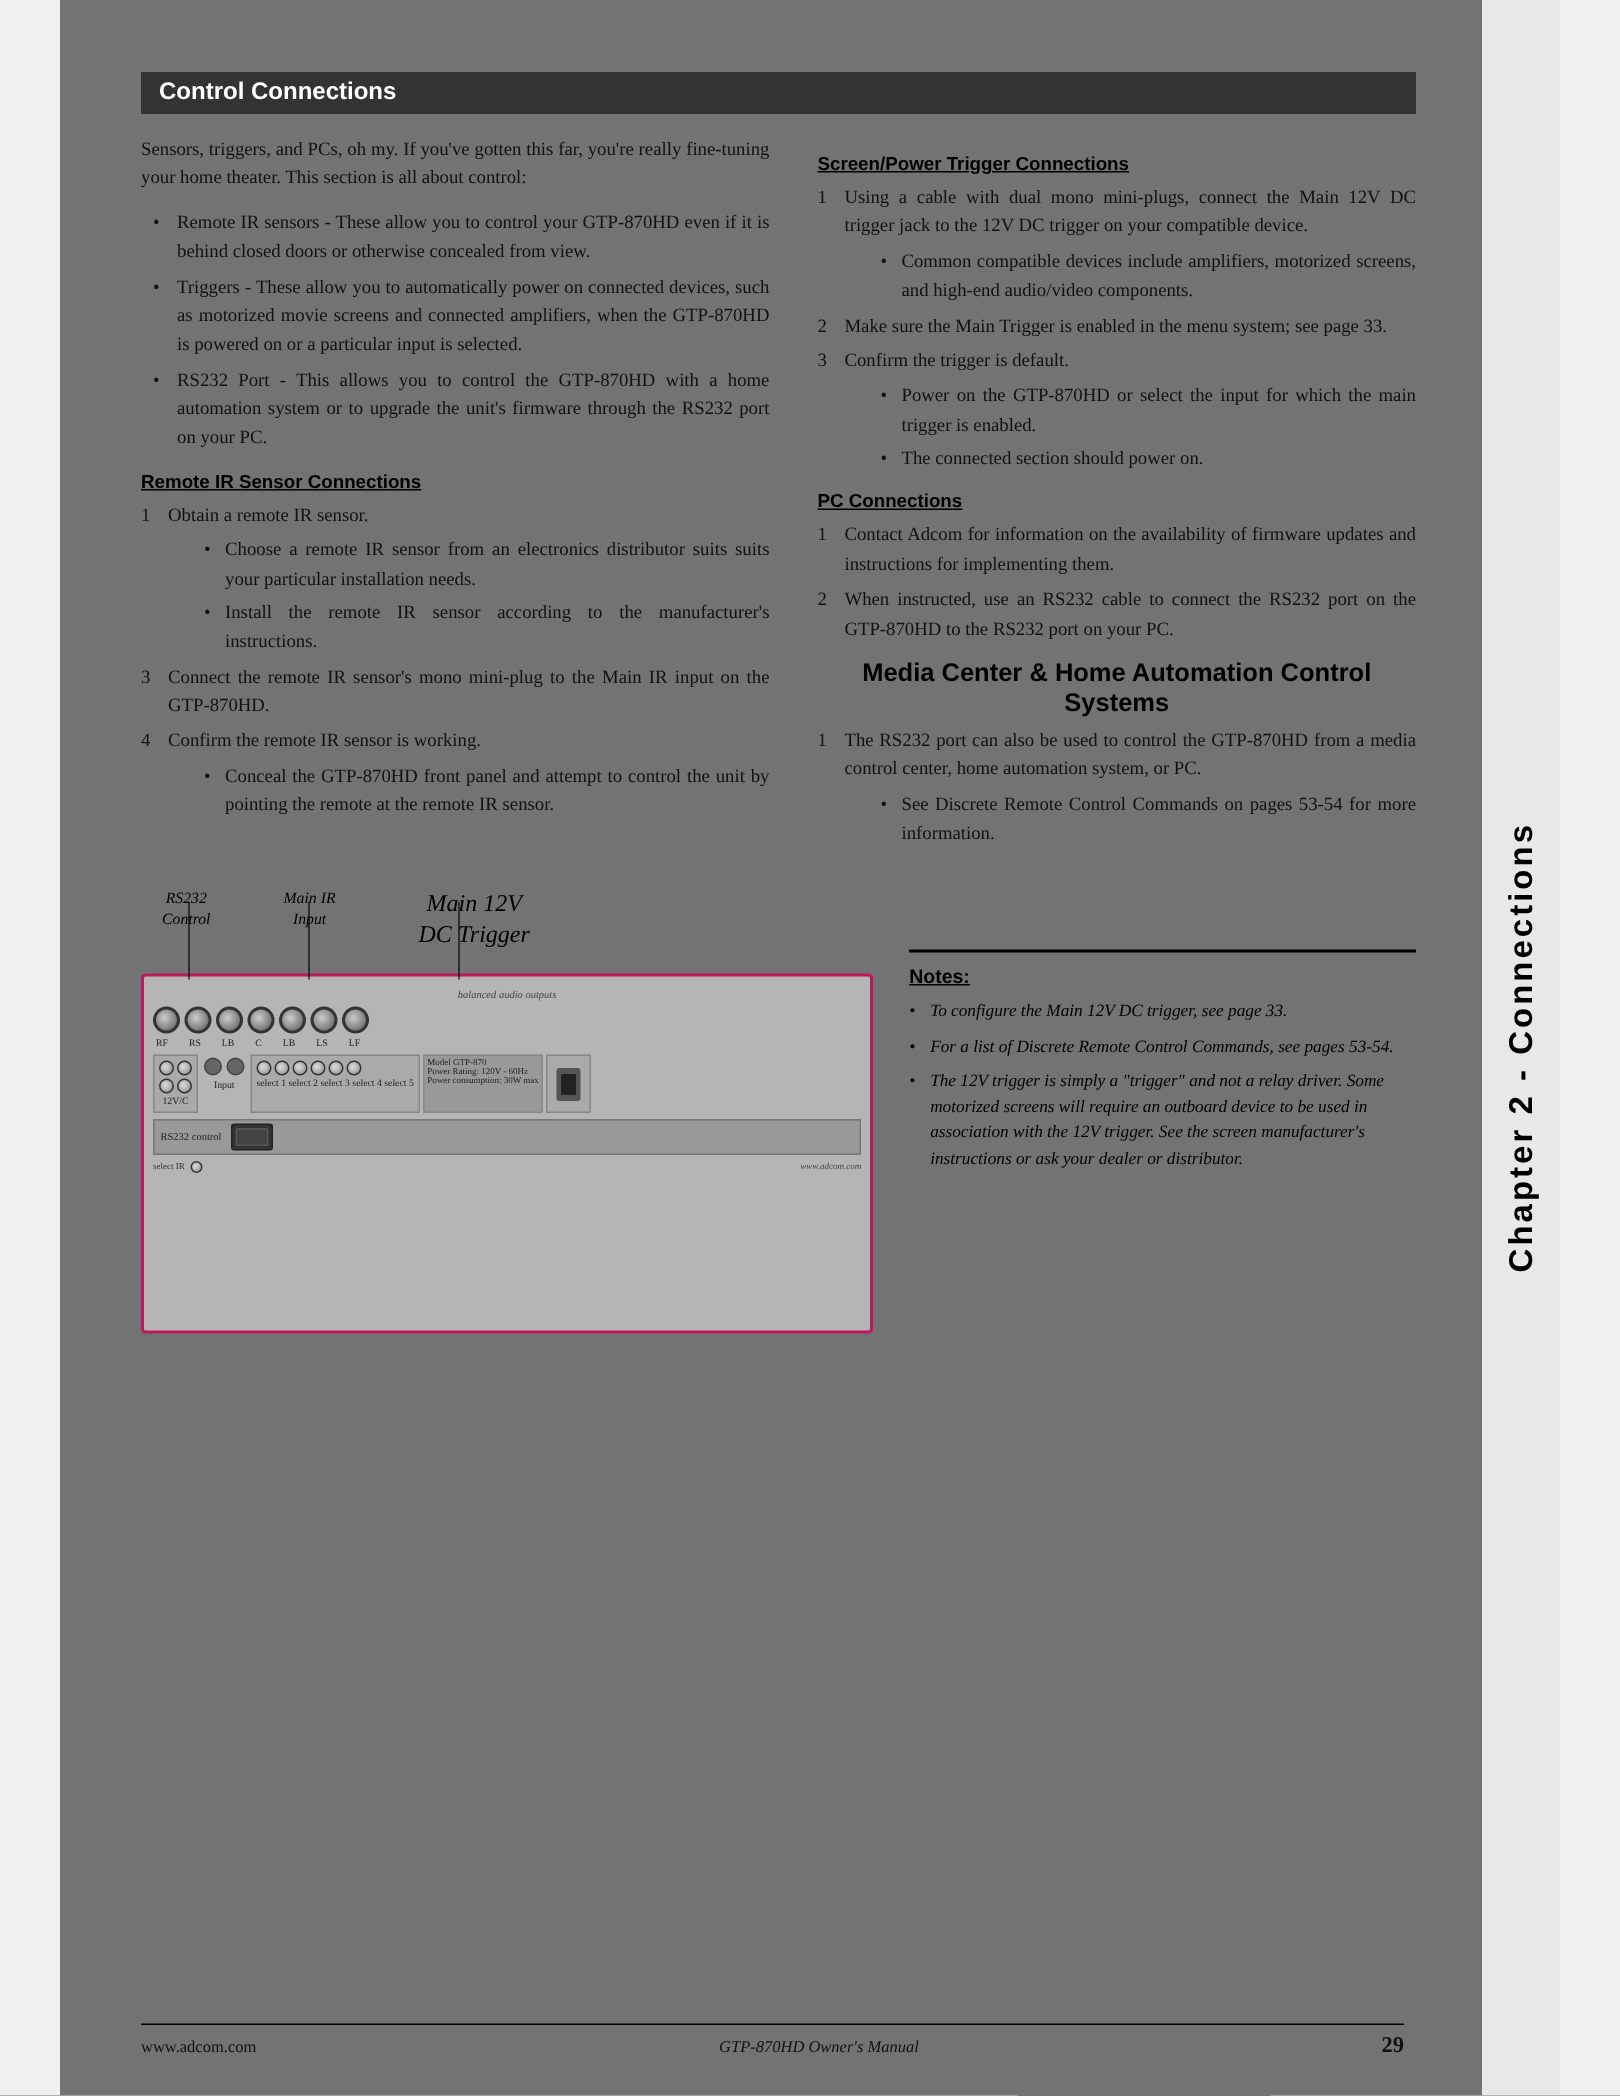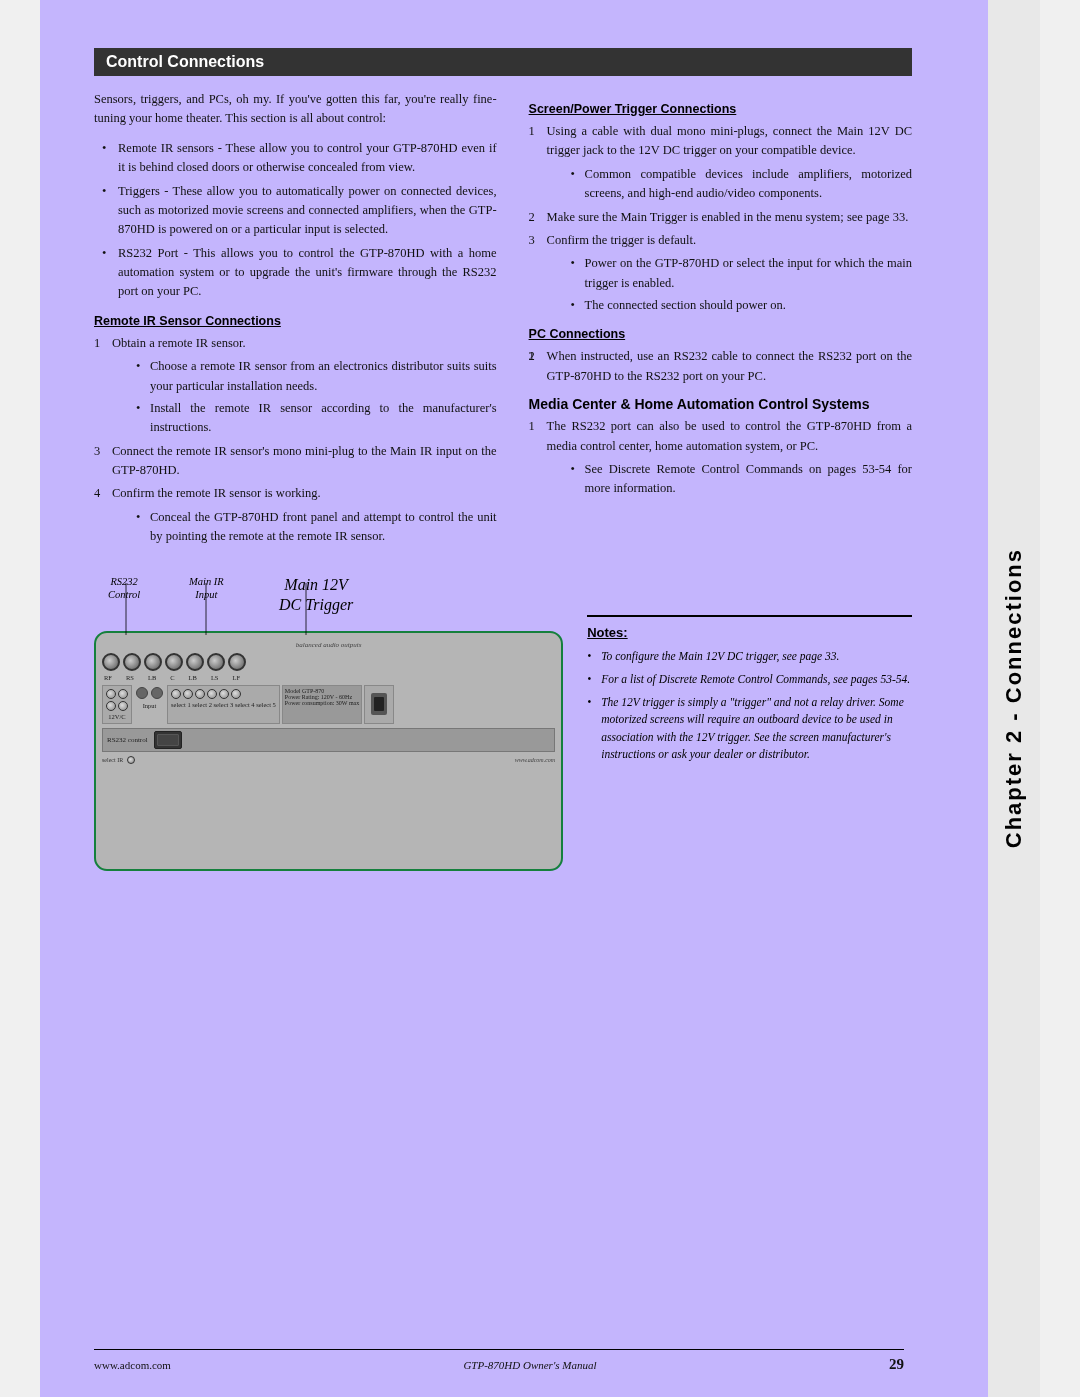--- a/index.html
+++ b/index.html
@@ -7,25 +7,24 @@
       font-family: 'Times New Roman', Times, serif;
       background: #f0f0f0;
       display: flex;
       justify-content: center;
       align-items: flex-start;
       min-height: 100vh;
     }
     .page {
       width: 1000px;
       min-height: 1397px;
-      background: #c4b5fd;
+      background: #737373;
       position: relative;
       display: flex;
       flex-direction: row;
-      gap: 32px;
     }
     .main-content {
       flex: 1;
       padding: 48px 44px 48px 54px;
       position: relative;
     }
     .side-tab {
       width: 52px;
       background: #e8e8e8;
       display: flex;
@@ -228,22 +227,22 @@
     }
     .footer-right {
       font-size: 15px;
       font-weight: bold;
       color: #111;
     }
 
     
     .back-panel {
       background: #b5b5b5;
-      border: 2px solid #15803d;
-      border-radius: 13px;
+      border: 2px solid #be185d;
+      border-radius: 3px;
       padding: 8px 6px 6px 6px;
       position: relative;
       min-height: 240px;
     }
     .panel-row {
       display: flex;
       align-items: center;
       gap: 3px;
       margin-bottom: 3px;
       flex-wrap: nowrap;
@@ -273,24 +272,25 @@
     }
     .back-panel-top {
       font-size: 7px;
       color: #444;
       text-align: center;
       margin-bottom: 4px;
       font-style: italic;
     }
     .bold-subheader {
       font-family: Arial, sans-serif;
-      font-size: 14px;
+      font-size: 17px;
       font-weight: bold;
       margin-bottom: 5px;
       margin-top: 10px;
+      text-align: center;
     }
   </style>
 </head>
 <body>
 
 <div class="page">
   <div class="main-content">
     
     <div class="section-header">
       <h2>Control Connections</h2>
@@ -354,20 +354,21 @@
               <li>Power on the GTP-870HD or select the input for which the main trigger is enabled.</li>
               <li>The connected section should power on.</li>
             </ul>
           </li>
         </ol>
 
         <div class="sub-header">PC Connections</div>
         <ol class="numbered-list">
           <li>
             <span class="num">1</span>
+            <span>Contact Adcom for information on the availability of firmware updates and instructions for implementing them.</span>
           </li>
           <li>
             <span class="num">2</span>
             <span>When instructed, use an RS232 cable to connect the RS232 port on the GTP-870HD to the RS232 port on your PC.</span>
           </li>
         </ol>
 
         <div class="bold-subheader">Media Center &amp; Home Automation Control Systems</div>
         <ol class="numbered-list">
           <li>

